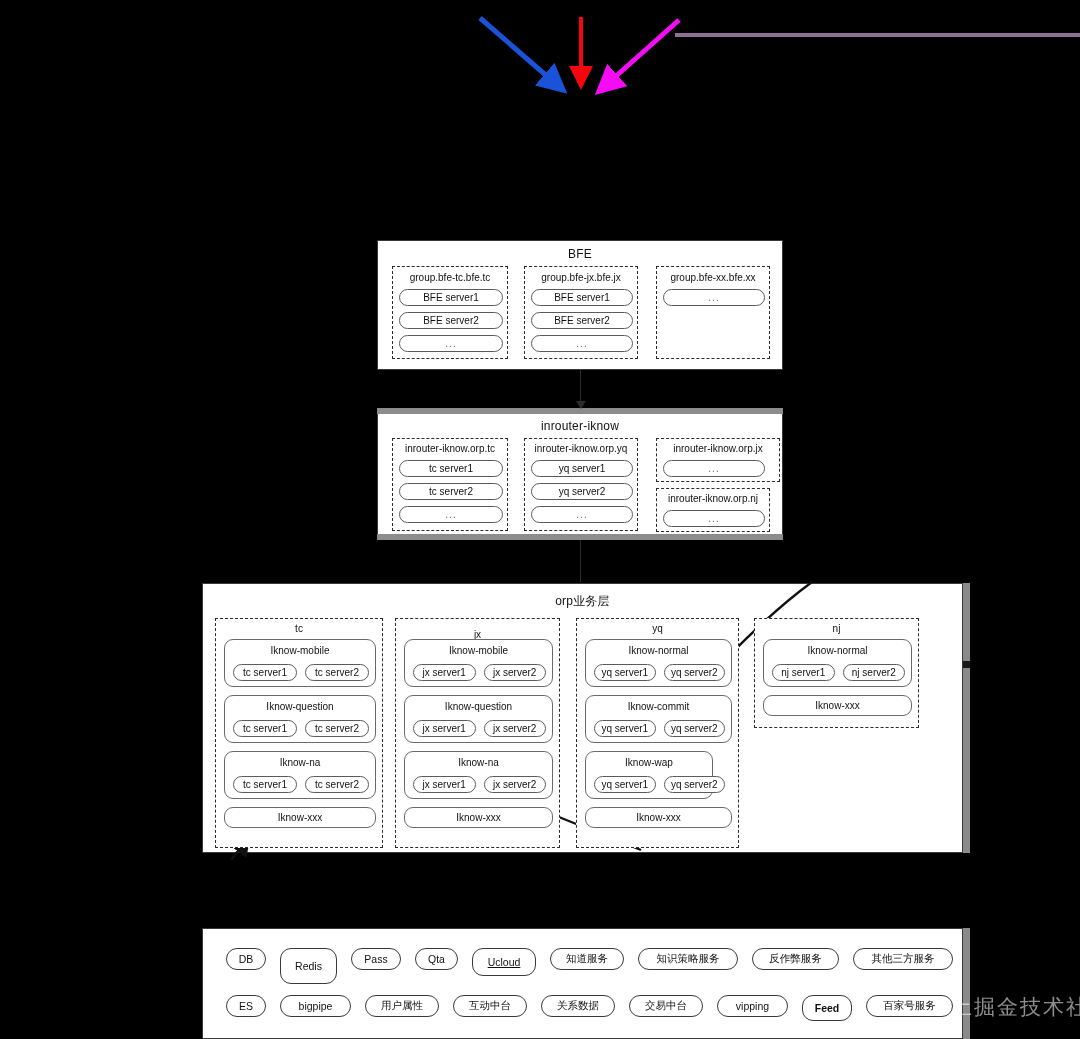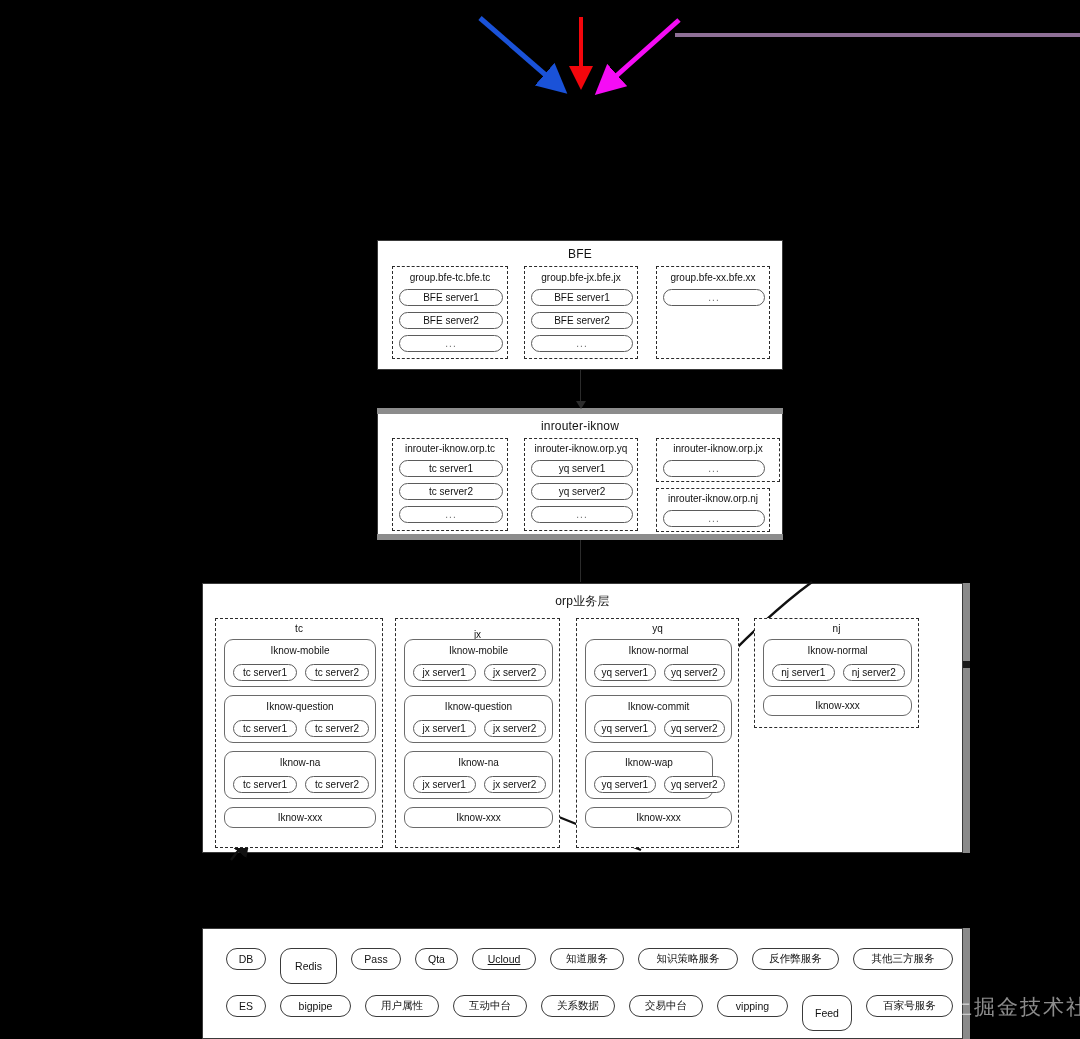--- a/index.html
+++ b/index.html
@@ -211,27 +211,27 @@
         <div class="svcbox-title" style="top:5px;">Iknow-normal</div>
         <div class="pill" style="left:8px;top:24px;width:62.5px;height:17px;">nj server1</div>
         <div class="pill" style="left:78.5px;top:24px;width:62.5px;height:17px;">nj server2</div>
       </div>
       <div class="svcbox" style="left:8px;top:76px;width:149px;height:21px;display:flex;align-items:center;justify-content:center;font-size:10px;">Iknow-xxx</div>
     </div>
     <div class="chip" style="left:226px;top:948px;width:40px;height:22px;">DB</div>
     <div class="chip" style="left:280px;top:948px;width:57px;height:36px;">Redis</div>
     <div class="chip" style="left:351px;top:948px;width:50px;height:22px;">Pass</div>
     <div class="chip" style="left:415px;top:948px;width:43px;height:22px;">Qta</div>
-    <div class="chip" style="left:472px;top:948px;width:64px;height:22px;text-decoration:underline;">Ucloud</div>
+    <div class="chip" style="left:472px;top:948px;width:64px;height:28px;text-decoration:underline;">Ucloud</div>
     <div class="chip" style="left:550px;top:948px;width:74px;height:22px;">知道服务</div>
     <div class="chip" style="left:638px;top:948px;width:100px;height:22px;">知识策略服务</div>
     <div class="chip" style="left:752px;top:948px;width:87px;height:22px;">反作弊服务</div>
     <div class="chip" style="left:853px;top:948px;width:100px;height:22px;">其他三方服务</div>
     <div class="chip" style="left:226px;top:995px;width:40px;height:22px;">ES</div>
     <div class="chip" style="left:280px;top:995px;width:71px;height:22px;">bigpipe</div>
     <div class="chip" style="left:365px;top:995px;width:74px;height:22px;">用户属性</div>
     <div class="chip" style="left:453px;top:995px;width:74px;height:22px;">互动中台</div>
     <div class="chip" style="left:541px;top:995px;width:74px;height:22px;">关系数据</div>
     <div class="chip" style="left:629px;top:995px;width:74px;height:22px;">交易中台</div>
     <div class="chip" style="left:717px;top:995px;width:71px;height:22px;">vipping</div>
-    <div class="chip" style="left:802px;top:995px;width:50px;height:36px;">Feed</div>
+    <div class="chip" style="left:802px;top:995px;width:50px;height:26px;font-weight:bold;">Feed</div>
     <div class="chip" style="left:866px;top:995px;width:87px;height:22px;">百家号服务</div>
   </div>
 
 </body></html>

